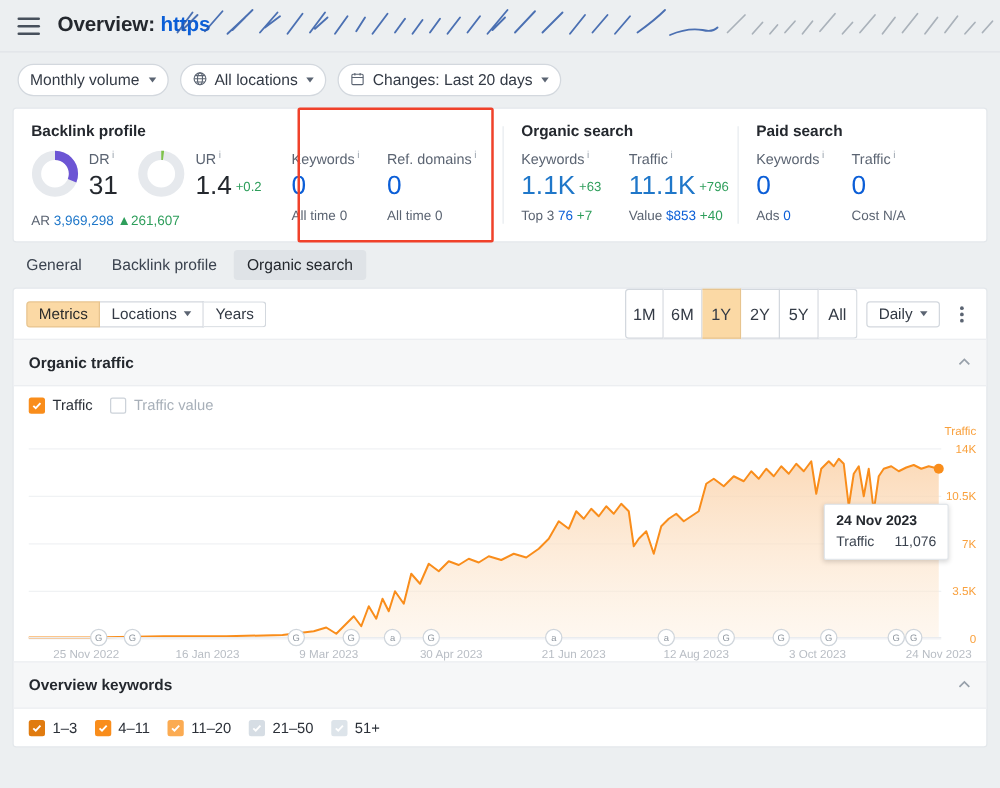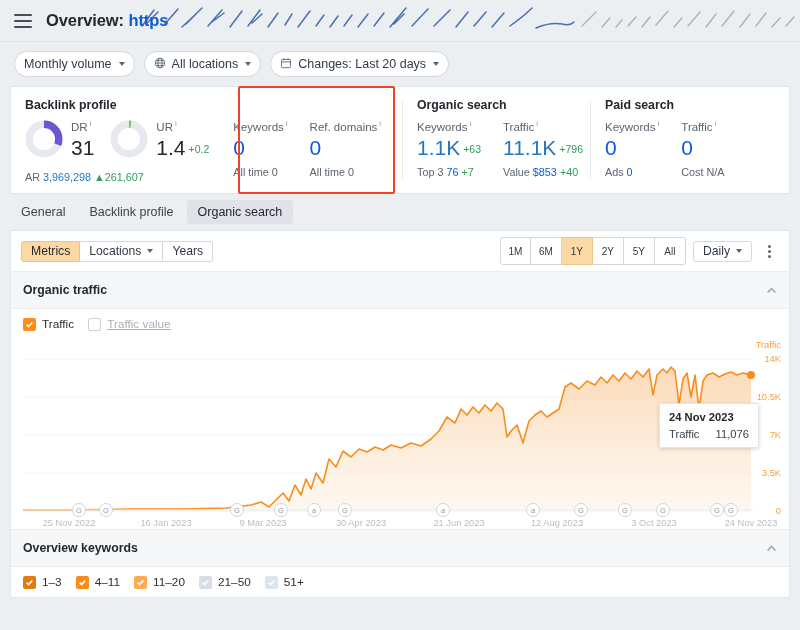--- a/index.html
+++ b/index.html
@@ -83,41 +83,41 @@
   .toolbar { height: 40px; display: flex; align-items: center; padding: 0 10px; }
   .segbtns { display: flex; }
   .seg { height: 21px; border: 1px solid #d3d8de; border-left-width: 0; background: #fff;
     font-size: 12.2px; color: #333a45; display: inline-flex; align-items: center; gap: 5px;
     padding: 0 9px; cursor: pointer; white-space: nowrap; }
   .seg:first-child { border-left-width: 1px; border-radius: 3px 0 0 3px; }
   .seg:last-child { border-radius: 0 3px 3px 0; }
   .seg.active { background: #fbd9a5; border-color: #e7c48f; color: #2b2b2b; }
   .spacer { flex: 1; }
   .rangebtns { display: flex; }
-  .range { width: 31px; height: 28px; border: 1px solid #d3d8de; border-left-width: 0;
-    background: #fff; font-size: 10px; color: #333a45; display: inline-flex;
+  .range { width: 31px; height: 40px; border: 1px solid #d3d8de; border-left-width: 0;
+    background: #fff; font-size: 13px; color: #333a45; display: inline-flex;
     align-items: center; justify-content: center; cursor: pointer; }
   .range:first-child { border-left-width: 1px; border-radius: 3px 0 0 3px; }
   .range:last-child { border-radius: 0 3px 3px 0; }
   .range.active { background: #fbd9a5; border-color: #e7c48f; }
   .kebab { width: 20px; height: 24px; display: inline-flex; flex-direction: column;
     align-items: center; justify-content: center; gap: 2px; margin-left: 7px; cursor: pointer; }
   .kebab i { width: 3px; height: 3px; border-radius: 50%; background: #5b6472; display: block; }
 
   .section-head {
     height: 38px; background: #f6f7f8; border-top: 1px solid #eceef1; border-bottom: 1px solid #eceef1;
     display: flex; align-items: center; padding: 0 12px;
   }
   .section-title { font-size: 12.3px; font-weight: bold; color: #24282e; }
   .chev { margin-left: auto; color: #97a0aa; font-size: 11px; line-height: 1; cursor: pointer; }
 
   .legend { height: 30px; display: flex; align-items: center; padding: 0 12px; gap: 14px; }
   .lgitem { display: inline-flex; align-items: center; gap: 6px; font-size: 11.8px;
     color: #2b3038; cursor: pointer; }
-  .lgitem.off { color: #a8b0b9; text-decoration: underline; }
+  .lgitem.off { color: #a8b0b9; }
   .cb { width: 13px; height: 13px; border-radius: 2px; display: inline-flex;
     align-items: center; justify-content: center; flex: 0 0 auto; }
   .cb.checked { background: #f98d1b; }
   .cb.empty { background: #fff; border: 1px solid #ccd2d9; }
   .cb svg { width: 9px; height: 9px; }
 
   
   .chart-area { position: relative; height: 190px; }
   .chart-svg { display: block; }
   .tooltip {

